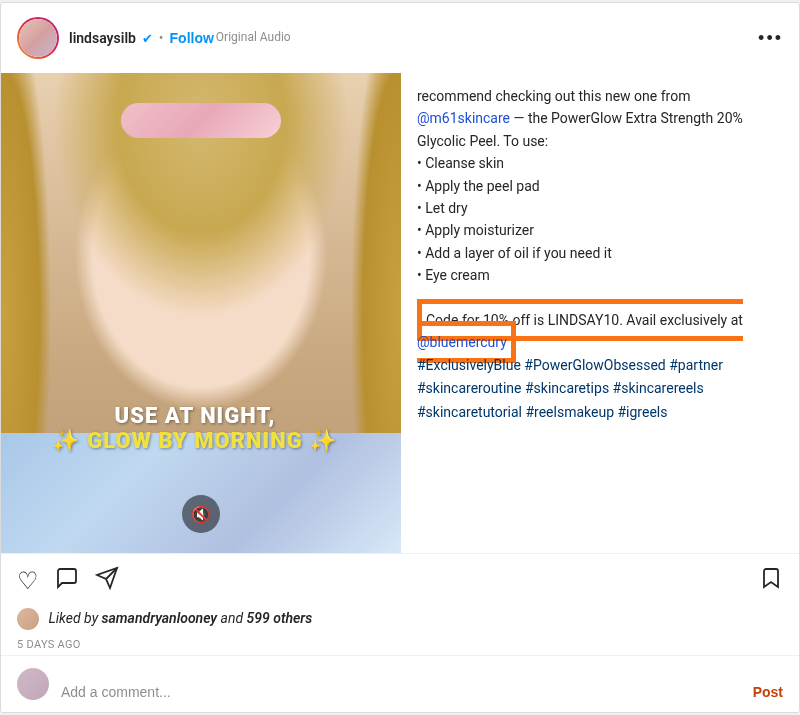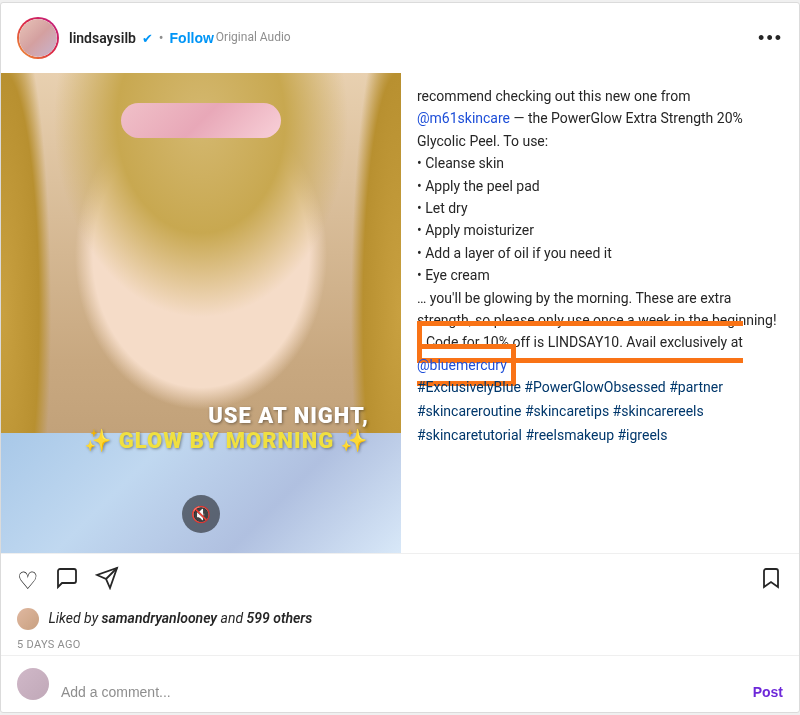--- a/index.html
+++ b/index.html
@@ -128,21 +128,21 @@
       transform: translateX(-50%);
       width: 160px; height: 35px;
       background: linear-gradient(135deg, #f0c0c8, #e8a8b8, #f8d0d8);
       border-radius: 20px;
     }
     .overlay-text {
       position: absolute;
       bottom: 100px;
       left: 20px;
       right: 32px;
-      text-align: right;
+      text-align: center;
     }
     .overlay-line1 {
       font-size: 22px;
       font-weight: 900;
       color: #fff;
       text-shadow: 1px 1px 3px rgba(0,0,0,0.4);
       letter-spacing: 1px;
       text-transform: uppercase;
     }
     .overlay-line2 {
@@ -264,21 +264,21 @@
       border: none;
       outline: none;
       font-size: 14px;
       color: #262626;
       background: transparent;
     }
     .comment-input::placeholder {
       color: #8e8e8e;
     }
     .post-link {
-      color: #6d28d9;
+      color: #c2410c;
       font-size: 14px;
       font-weight: 600;
       background: none;
       border: none;
       cursor: pointer;
     }
   </style>
 </head>
 <body>
 
@@ -321,21 +321,21 @@
     <div class="post-right">
       <div class="caption-text">
         <span>recommend checking out this new one from </span><span class="mention">@m61skincare</span><span> — the PowerGlow Extra Strength 20% Glycolic Peel. To use:</span>
         <br>
         <span>• Cleanse skin</span><br>
         <span>• Apply the peel pad</span><br>
         <span>• Let dry</span><br>
         <span>• Apply moisturizer</span><br>
         <span>• Add a layer of oil if you need it</span><br>
         <span>• Eye cream</span><br>
-        <span>… you'll be glowing by the morning. These are extra strength, so please only use once a week in the beginning!</span><br>
+        <br>
         <span style="border: 5px solid #f97316; padding: 8px 4px; display: inline;">
           <span>Code for 10% off is LINDSAY10. Avail exclusively at </span><span class="mention">@bluemercury</span>
         </span><br>
         <span class="hashtags">#ExclusivelyBlue #PowerGlowObsessed #partner #skincareroutine #skincaretips #skincarereels #skincaretutorial #reelsmakeup #igreels</span>
       </div>
     </div>
   </div>
 
   <div class="post-actions">
     <button class="action-icon">♡</button>

